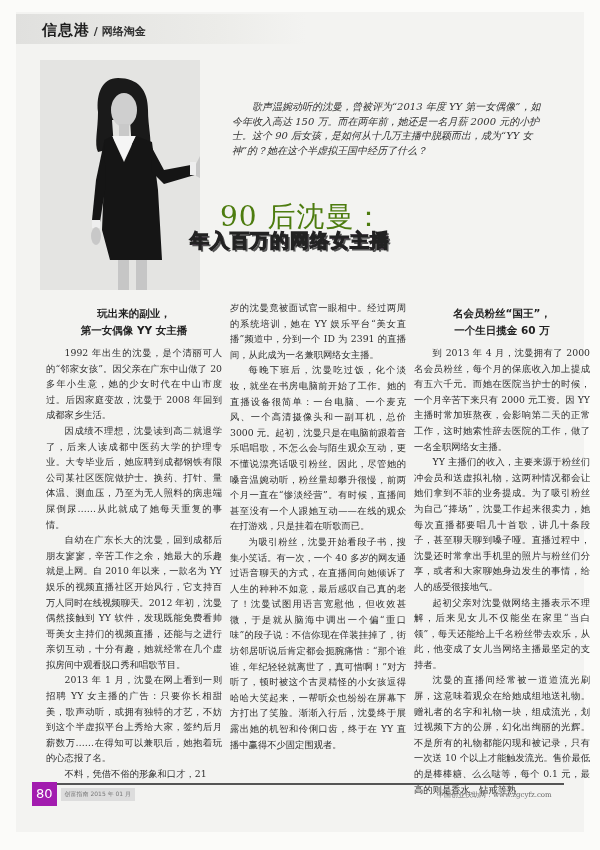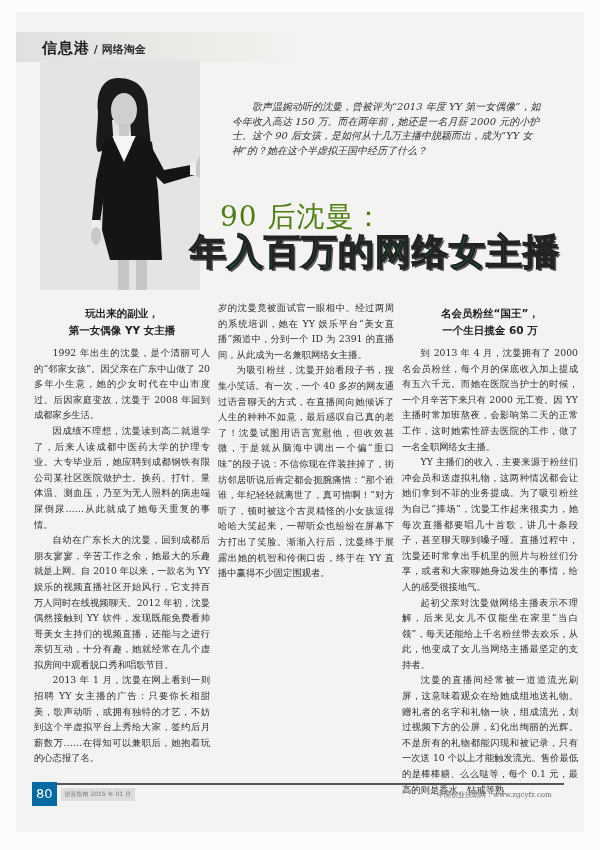--- a/index.html
+++ b/index.html
@@ -8,21 +8,21 @@
     background: #fbfbf9;
     font-family: "DejaVu Serif", serif;
     color: #2a2a2a;
     position: relative;
   }
   .page {
     position: absolute; left: 16px; top: 12px; width: 568px; height: 820px;
     background: #f3f3f1;
   }
   .header {
-    position: absolute; left: 16px; top: 32px; width: 290px; height: 30px;
+    position: absolute; left: 16px; top: 14px; width: 290px; height: 30px;
     background: linear-gradient(to right, #e0e0de, #ecece9 70%, #f3f3f1);
   }
   .header-title {
     position: absolute; left: 26px; top: 7px;
     font-family: "DejaVu Sans", sans-serif; font-weight: bold; font-size: 15px; color: #1d1d1d;
     letter-spacing: 1px;
   }
   .header-sub {
     font-family: "DejaVu Sans", sans-serif; font-weight: bold; font-size: 11px; color: #333;
     letter-spacing: 0;
@@ -35,48 +35,49 @@
     font-family: "DejaVu Serif", serif; font-size: 10px; line-height: 14.5px; color: #333;
     font-style: italic;
     text-indent: 2em;
   }
   .title-line1 {
     position: absolute; left: 220px; top: 198px;
     font-family: "DejaVu Serif", serif; font-size: 28px; color: #4d7c0f; letter-spacing: 1px;
   }
   .title-line2 {
     position: absolute; left: 190px; top: 228px;
-    font-family: Liberation Sans, sans-serif; font-weight: bold; font-size: 36px; letter-spacing: 1px;
-    color: #15803d;
+    font-family: Liberation Sans, sans-serif; font-weight: bold; font-size: 19px; letter-spacing: 1px;
+    color: #a21caf;
     -webkit-text-stroke: 1.2px #222;
     text-shadow: 2px 2px 0 #555;
   }
   .col {
     position: absolute; top: 305px; width: 176px;
     font-family: "DejaVu Serif", serif; font-size: 9.3px; line-height: 15.6px; color: #2e2e2e;
     text-align: justify;
+    margin-left: 12px;
   }
   .col-1 { left: 34px; }
   .col-2 { left: 218px; top: 300px; }
   .col-3 { left: 402px; }
   .subhead {
     font-family: "DejaVu Sans", sans-serif; font-weight: bold; font-size: 10.5px; line-height: 17px;
     text-align: center; color: #1e1e1e; margin: 0 0 6px 0;
   }
   .subhead span { display: block; }
   .para { text-indent: 2em; margin: 0; }
   .para.cont { text-indent: 0; }
   .footer-rule {
     position: absolute; left: 32px; top: 783px; width: 532px; height: 2px; background: #555;
   }
   .footer-left {
     position: absolute; left: 32px; top: 786px; height: 16px; display: flex; align-items: center;
   }
   .page-num {
-    background: #0369a1; color: #fff; font-family: "DejaVu Sans", sans-serif; font-size: 13px;
+    background: #a21caf; color: #fff; font-family: "DejaVu Sans", sans-serif; font-size: 13px;
     padding: 4px 4px; height: 16px; line-height: 16px; font-weight: normal;
   }
   .footer-mag {
     font-family: "DejaVu Sans", sans-serif; font-size: 6px; color: #777; margin-left: 4px;
     background: #ddd; padding: 2px 4px;
   }
   .footer-right {
     position: absolute; left: 437px; top: 790px;
     font-family: "DejaVu Serif", serif; font-size: 7px; color: #666;
   }
@@ -126,24 +127,26 @@
 
 <div class="col col-1">
   <div class="subhead">
     <span>玩出来的副业，</span>
     <span>第一女偶像 YY 女主播</span>
   </div>
   <p class="para">1992 年出生的沈曼，是个清丽可人的“邻家女孩”。因父亲在广东中山做了 20 多年小生意，她的少女时代在中山市度过。后因家庭变故，沈曼于 2008 年回到成都家乡生活。</p>
   <p class="para">因成绩不理想，沈曼读到高二就退学了，后来人读成都中医药大学的护理专业。大专毕业后，她应聘到成都钢铁有限公司某社区医院做护士。换药、打针、量体温、测血压，乃至为无人照料的病患端屎倒尿……从此就成了她每天重复的事情。</p>
   <p class="para">自幼在广东长大的沈曼，回到成都后朋友寥寥，辛苦工作之余，她最大的乐趣就是上网。自 2010 年以来，一款名为 YY 娱乐的视频直播社区开始风行，它支持百万人同时在线视频聊天。2012 年初，沈曼偶然接触到 YY 软件，发现既能免费看帅哥美女主持们的视频直播，还能与之进行亲切互动，十分有趣，她就经常在几个虚拟房间中观看脱口秀和唱歌节目。</p>
   <p class="para">2013 年 1 月，沈曼在网上看到一则招聘 YY 女主播的广告：只要你长相甜美，歌声动听，或拥有独特的才艺，不妨到这个半虚拟平台上秀给大家，签约后月薪数万……在得知可以兼职后，她抱着玩的心态报了名。</p>
+  <p class="para">不料，凭借不俗的形象和口才，21</p>
 </div>
 
 <div class="col col-2">
   <p class="para cont">岁的沈曼竟被面试官一眼相中。经过两周的系统培训，她在 YY 娱乐平台“美女直播”频道中，分到一个 ID 为 2391 的直播间，从此成为一名兼职网络女主播。</p>
+  <p class="para">每晚下班后，沈曼吃过饭，化个淡妆，就坐在书房电脑前开始了工作。她的直播设备很简单：一台电脑、一个麦克风、一个高清摄像头和一副耳机，总价 3000 元。起初，沈曼只是在电脑前跟着音乐唱唱歌，不怎么会与陌生观众互动，更不懂说漂亮话吸引粉丝。因此，尽管她的嗓音温婉动听，粉丝量却攀升很慢，前两个月一直在“惨淡经营”。有时候，直播间甚至没有一个人跟她互动——在线的观众在打游戏，只是挂着在听歌而已。</p>
   <p class="para">为吸引粉丝，沈曼开始看段子书，搜集小笑话。有一次，一个 40 多岁的网友通过语音聊天的方式，在直播间向她倾诉了人生的种种不如意，最后感叹自己真的老了！沈曼试图用语言宽慰他，但收效甚微，于是就从脑海中调出一个偏“重口味”的段子说：不信你现在佯装挂掉了，街坊邻居听说后肯定都会扼腕痛惜：“那个谁谁，年纪轻轻就离世了，真可惜啊！”对方听了，顿时被这个古灵精怪的小女孩逗得哈哈大笑起来，一帮听众也纷纷在屏幕下方打出了笑脸。渐渐入行后，沈曼终于展露出她的机智和伶俐口齿，终于在 YY 直播中赢得不少固定围观者。</p>
 </div>
 
 <div class="col col-3">
   <div class="subhead">
     <span>名会员粉丝“国王”，</span>
     <span>一个生日揽金 60 万</span>
   </div>
   <p class="para">到 2013 年 4 月，沈曼拥有了 2000 名会员粉丝，每个月的保底收入加上提成有五六千元。而她在医院当护士的时候，一个月辛苦下来只有 2000 元工资。因 YY 主播时常加班熬夜，会影响第二天的正常工作，这时她索性辞去医院的工作，做了一名全职网络女主播。</p>
   <p class="para">YY 主播们的收入，主要来源于粉丝们冲会员和送虚拟礼物，这两种情况都会让她们拿到不菲的业务提成。为了吸引粉丝为自己“捧场”，沈曼工作起来很卖力，她每次直播都要唱几十首歌，讲几十条段子，甚至聊天聊到嗓子哑。直播过程中，沈曼还时常拿出手机里的照片与粉丝们分享，或者和大家聊她身边发生的事情，给人的感受很接地气。</p>

